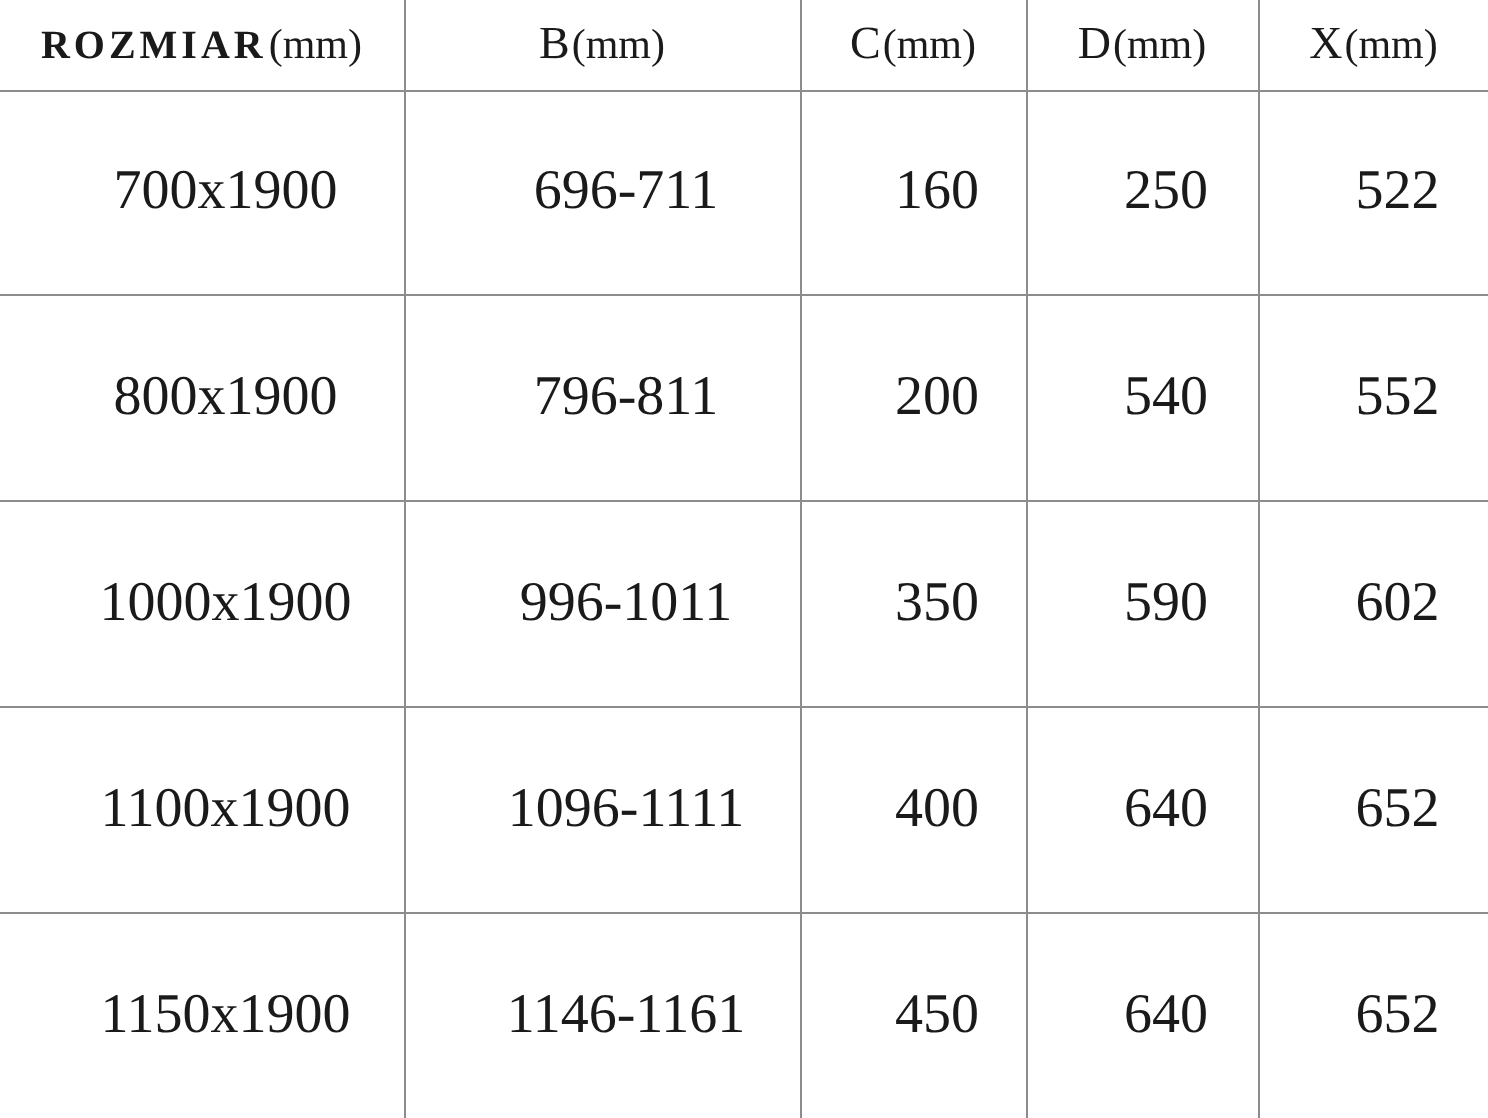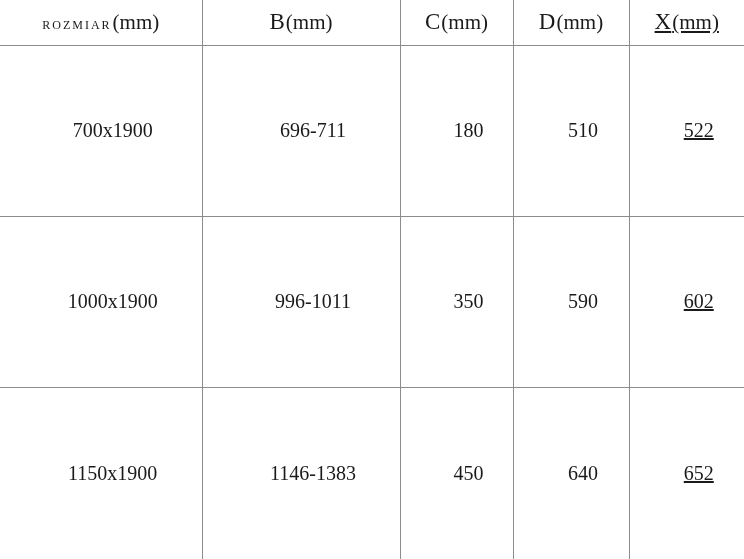--- a/index.html
+++ b/index.html
@@ -21,37 +21,37 @@
   .dim-table td {
     border-right: 1px solid #8c8c8c;
     border-bottom: 1px solid #8c8c8c;
     text-align: center;
     vertical-align: middle;
     padding: 0;
     color: #1a1a1a;
     white-space: nowrap;
   }
   .dim-table th:last-child,
-  .dim-table td:last-child { border-right: none; text-decoration: underline; }
+  .dim-table td:last-child { border-right: none; }
   .dim-table tbody tr:last-child td { border-bottom: none; }
   .dim-table thead tr { height: 45px; }
   .dim-table tbody tr { height: 51px; }
   .dim-table td {
-    font-size: 20px;
+    font-size: 28px;
     font-weight: normal;
     padding-left: 24px;
   }
   .dim-table th {
     font-weight: normal;
     font-size: 23px;
   }
   .hdr-label-main {
-    font-size: 12px;
+    font-size: 20px;
     letter-spacing: 2px;
-    font-weight: normal;
+    font-weight: bold;
   }
   .hdr-label-letter {
     font-size: 23px;
     font-weight: normal;
   }
   .hdr-unit {
     font-size: 21px;
     font-weight: normal;
     margin-left: 1px;
   }
@@ -83,32 +83,46 @@
       </th>
       <th>
         <span class="hdr-label-letter">X</span><span class="hdr-unit">(mm)</span>
       </th>
     </tr>
   </thead>
   <tbody>
       <tr>
         <td>700x1900</td>
         <td>696-711</td>
-        <td>180</td>
-        <td>510</td>
+        <td>160</td>
+        <td>250</td>
         <td>522</td>
+      </tr>
+      <tr>
+        <td>800x1900</td>
+        <td>796-811</td>
+        <td>200</td>
+        <td>540</td>
+        <td>552</td>
       </tr>
       <tr>
         <td>1000x1900</td>
         <td>996-1011</td>
         <td>350</td>
         <td>590</td>
         <td>602</td>
       </tr>
       <tr>
+        <td>1100x1900</td>
+        <td>1096-1111</td>
+        <td>400</td>
+        <td>640</td>
+        <td>652</td>
+      </tr>
+      <tr>
         <td>1150x1900</td>
-        <td>1146-1383</td>
+        <td>1146-1161</td>
         <td>450</td>
         <td>640</td>
         <td>652</td>
       </tr>
     </tbody>
 </table>
 
 </body></html>

